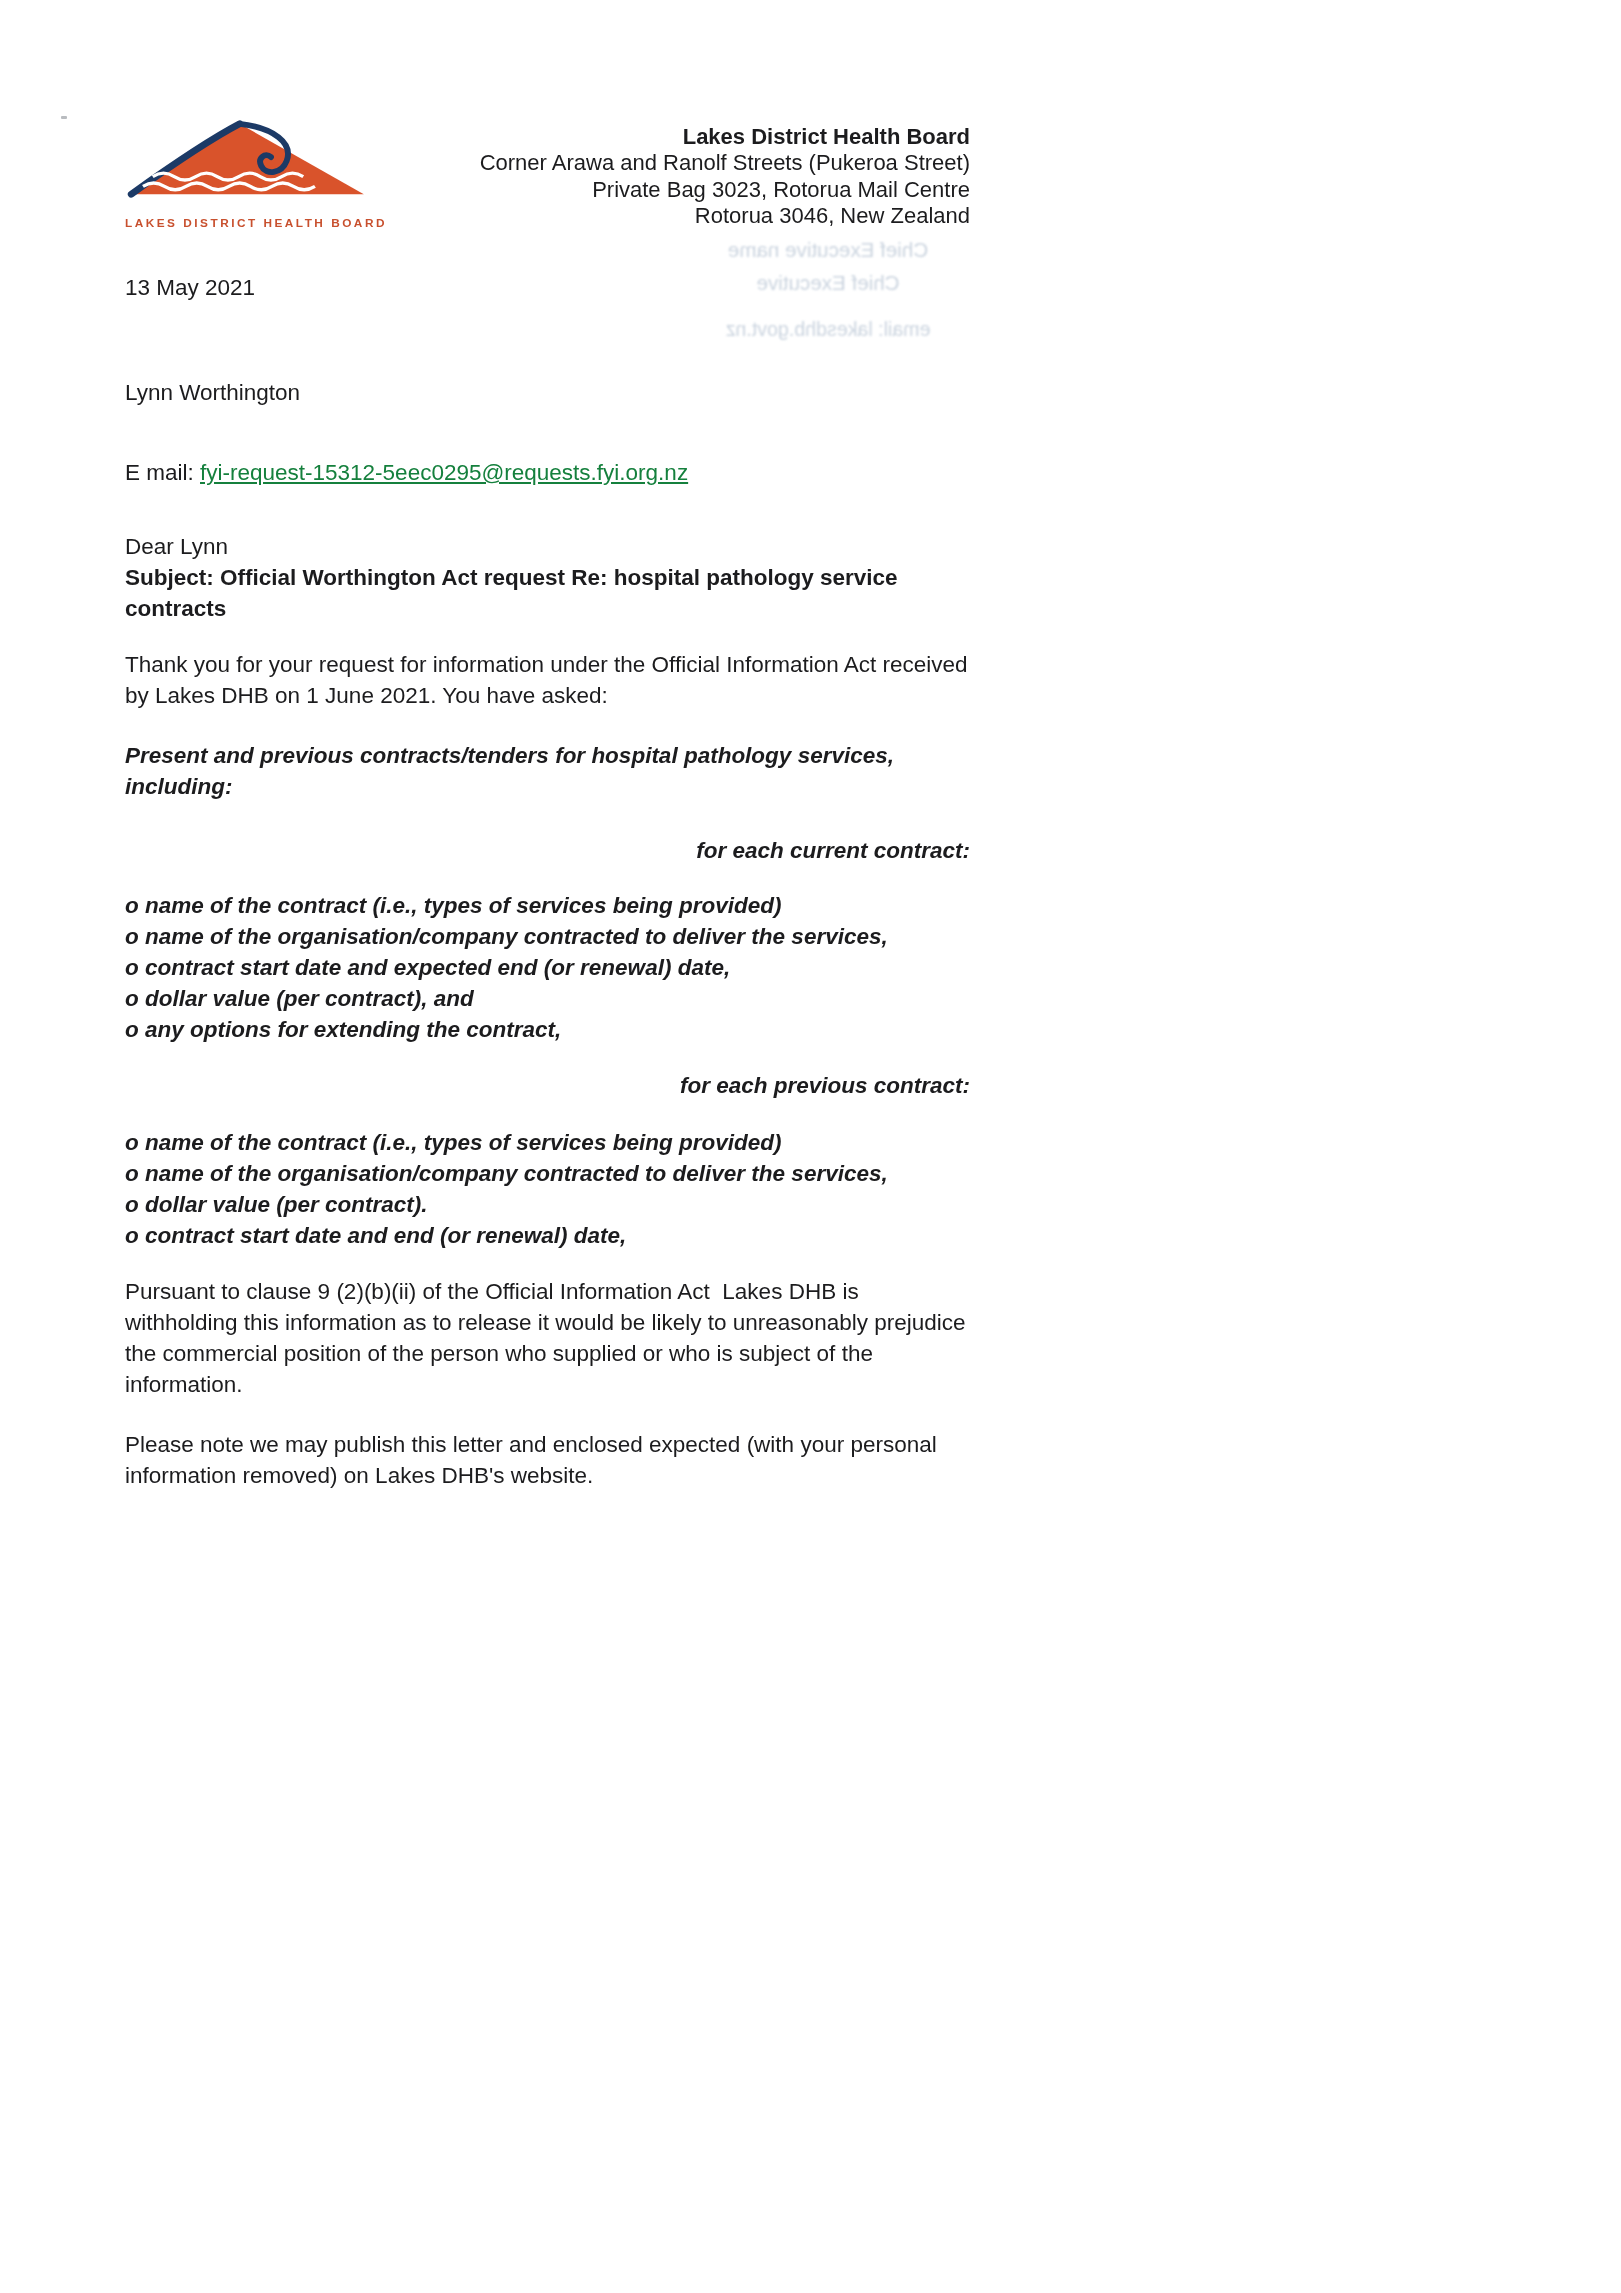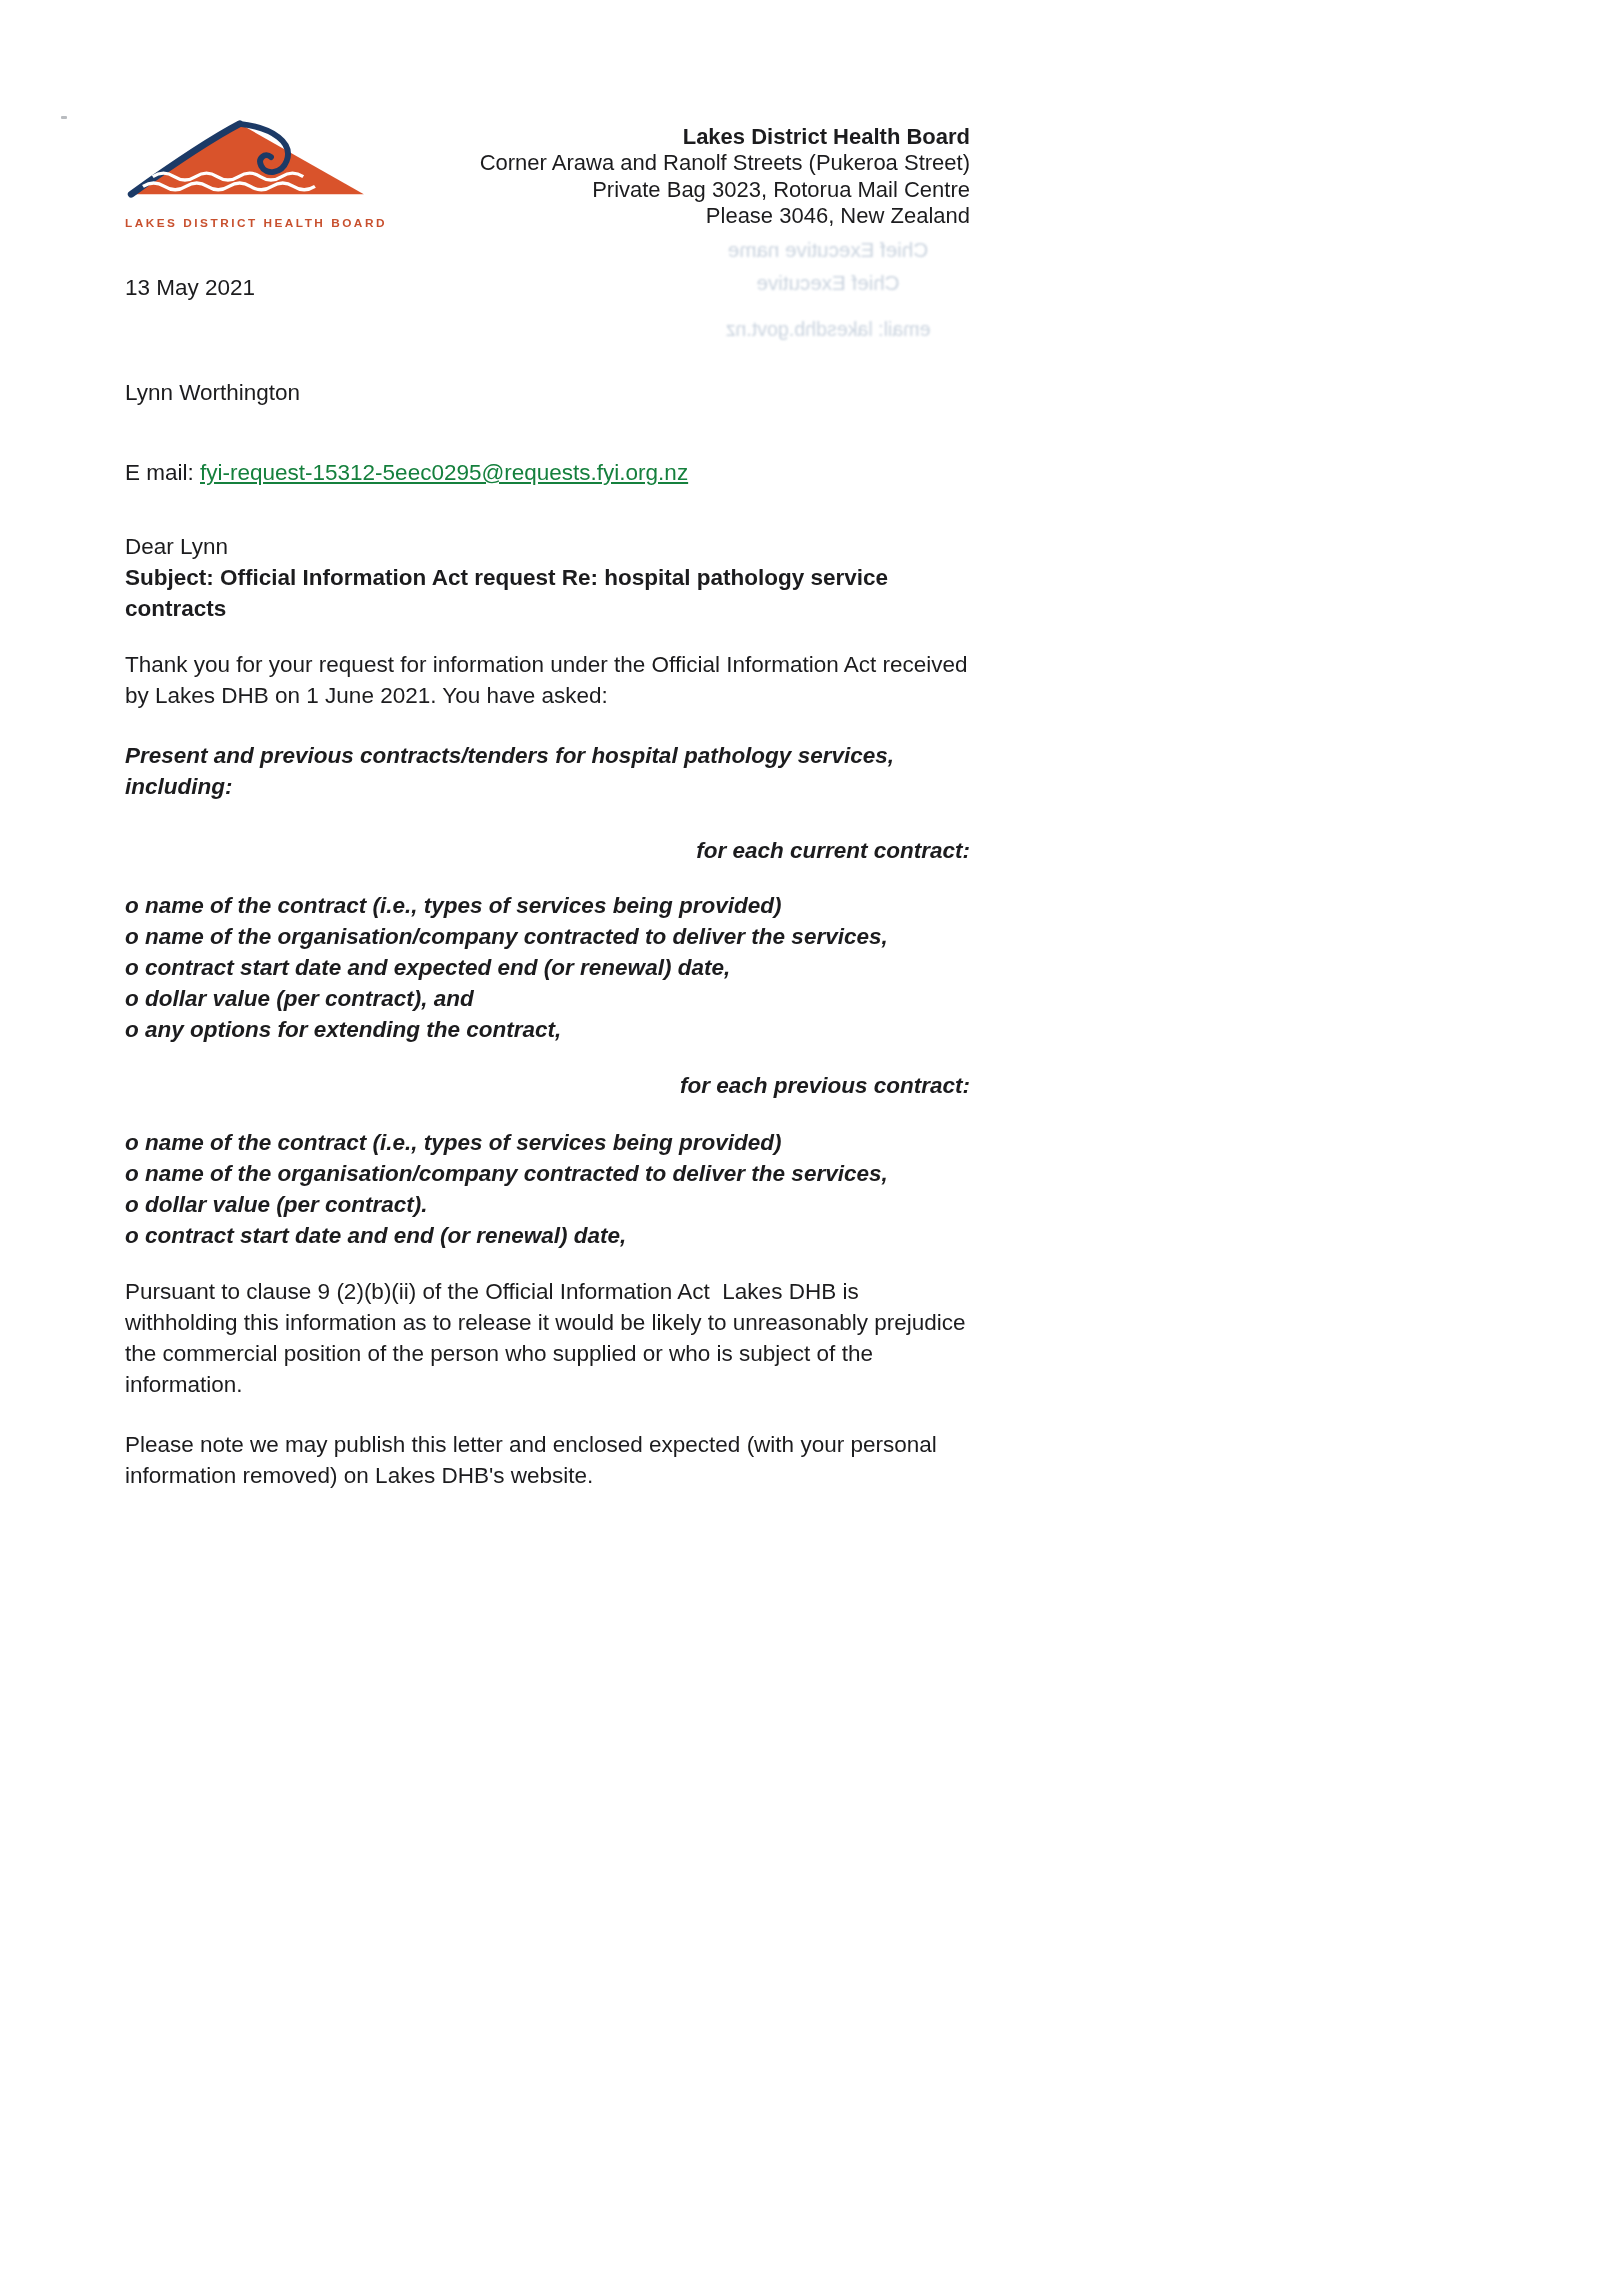--- a/index.html
+++ b/index.html
@@ -119,34 +119,34 @@
           <path d="M28 62 q 11 -7 22 0 t 22 0 t 22 0 t 22 0 t 22 0 t 22 0 t 22 0" fill="none" stroke="#ffffff" stroke-width="3.4"></path>
           <path d="M18 72 q 11 -7 22 0 t 22 0 t 22 0 t 22 0 t 22 0 t 22 0 t 22 0 t 22 0" fill="none" stroke="#ffffff" stroke-width="3.4"></path>
         </svg>
         <div class="logo-caption">LAKES DISTRICT HEALTH BOARD</div>
       </div>
 
       <div class="address-block">
         <div class="address-org">Lakes District Health Board</div>
         <div>Corner Arawa and Ranolf Streets (Pukeroa Street)</div>
         <div>Private Bag 3023, Rotorua Mail Centre</div>
-        <div>Please 3046, New Zealand</div>
+        <div>Rotorua 3046, New Zealand</div>
       </div>
 
     </div>
 
     <div class="date-line">13 May 2021</div>
 
     <div class="recipient-line">Lynn Worthington</div>
 
     <div class="email-line"><span>E mail: </span><a class="email-link" href="#">fyi-request-15312-5eec0295@requests.fyi.org.nz</a></div>
 
     <div class="salutation-line">Dear Lynn</div>
 
-    <div class="subject-line">Subject: Official Information Act request Re: hospital pathology service contracts</div>
+    <div class="subject-line">Subject: Official Worthington Act request Re: hospital pathology service contracts</div>
 
     <p class="para">Thank you for your request for information under the Official Information Act received by Lakes DHB on 1 June 2021. You have asked:</p>
 
     <p class="para req req-intro">Present and previous contracts/tenders for hospital pathology services, including:</p>
 
     <p class="req req-heading">for each current contract:</p>
 
     <ul class="req-list req">
       <li>o name of the contract (i.e., types of services being provided)</li>
       <li>o name of the organisation/company contracted to deliver the services,</li>

